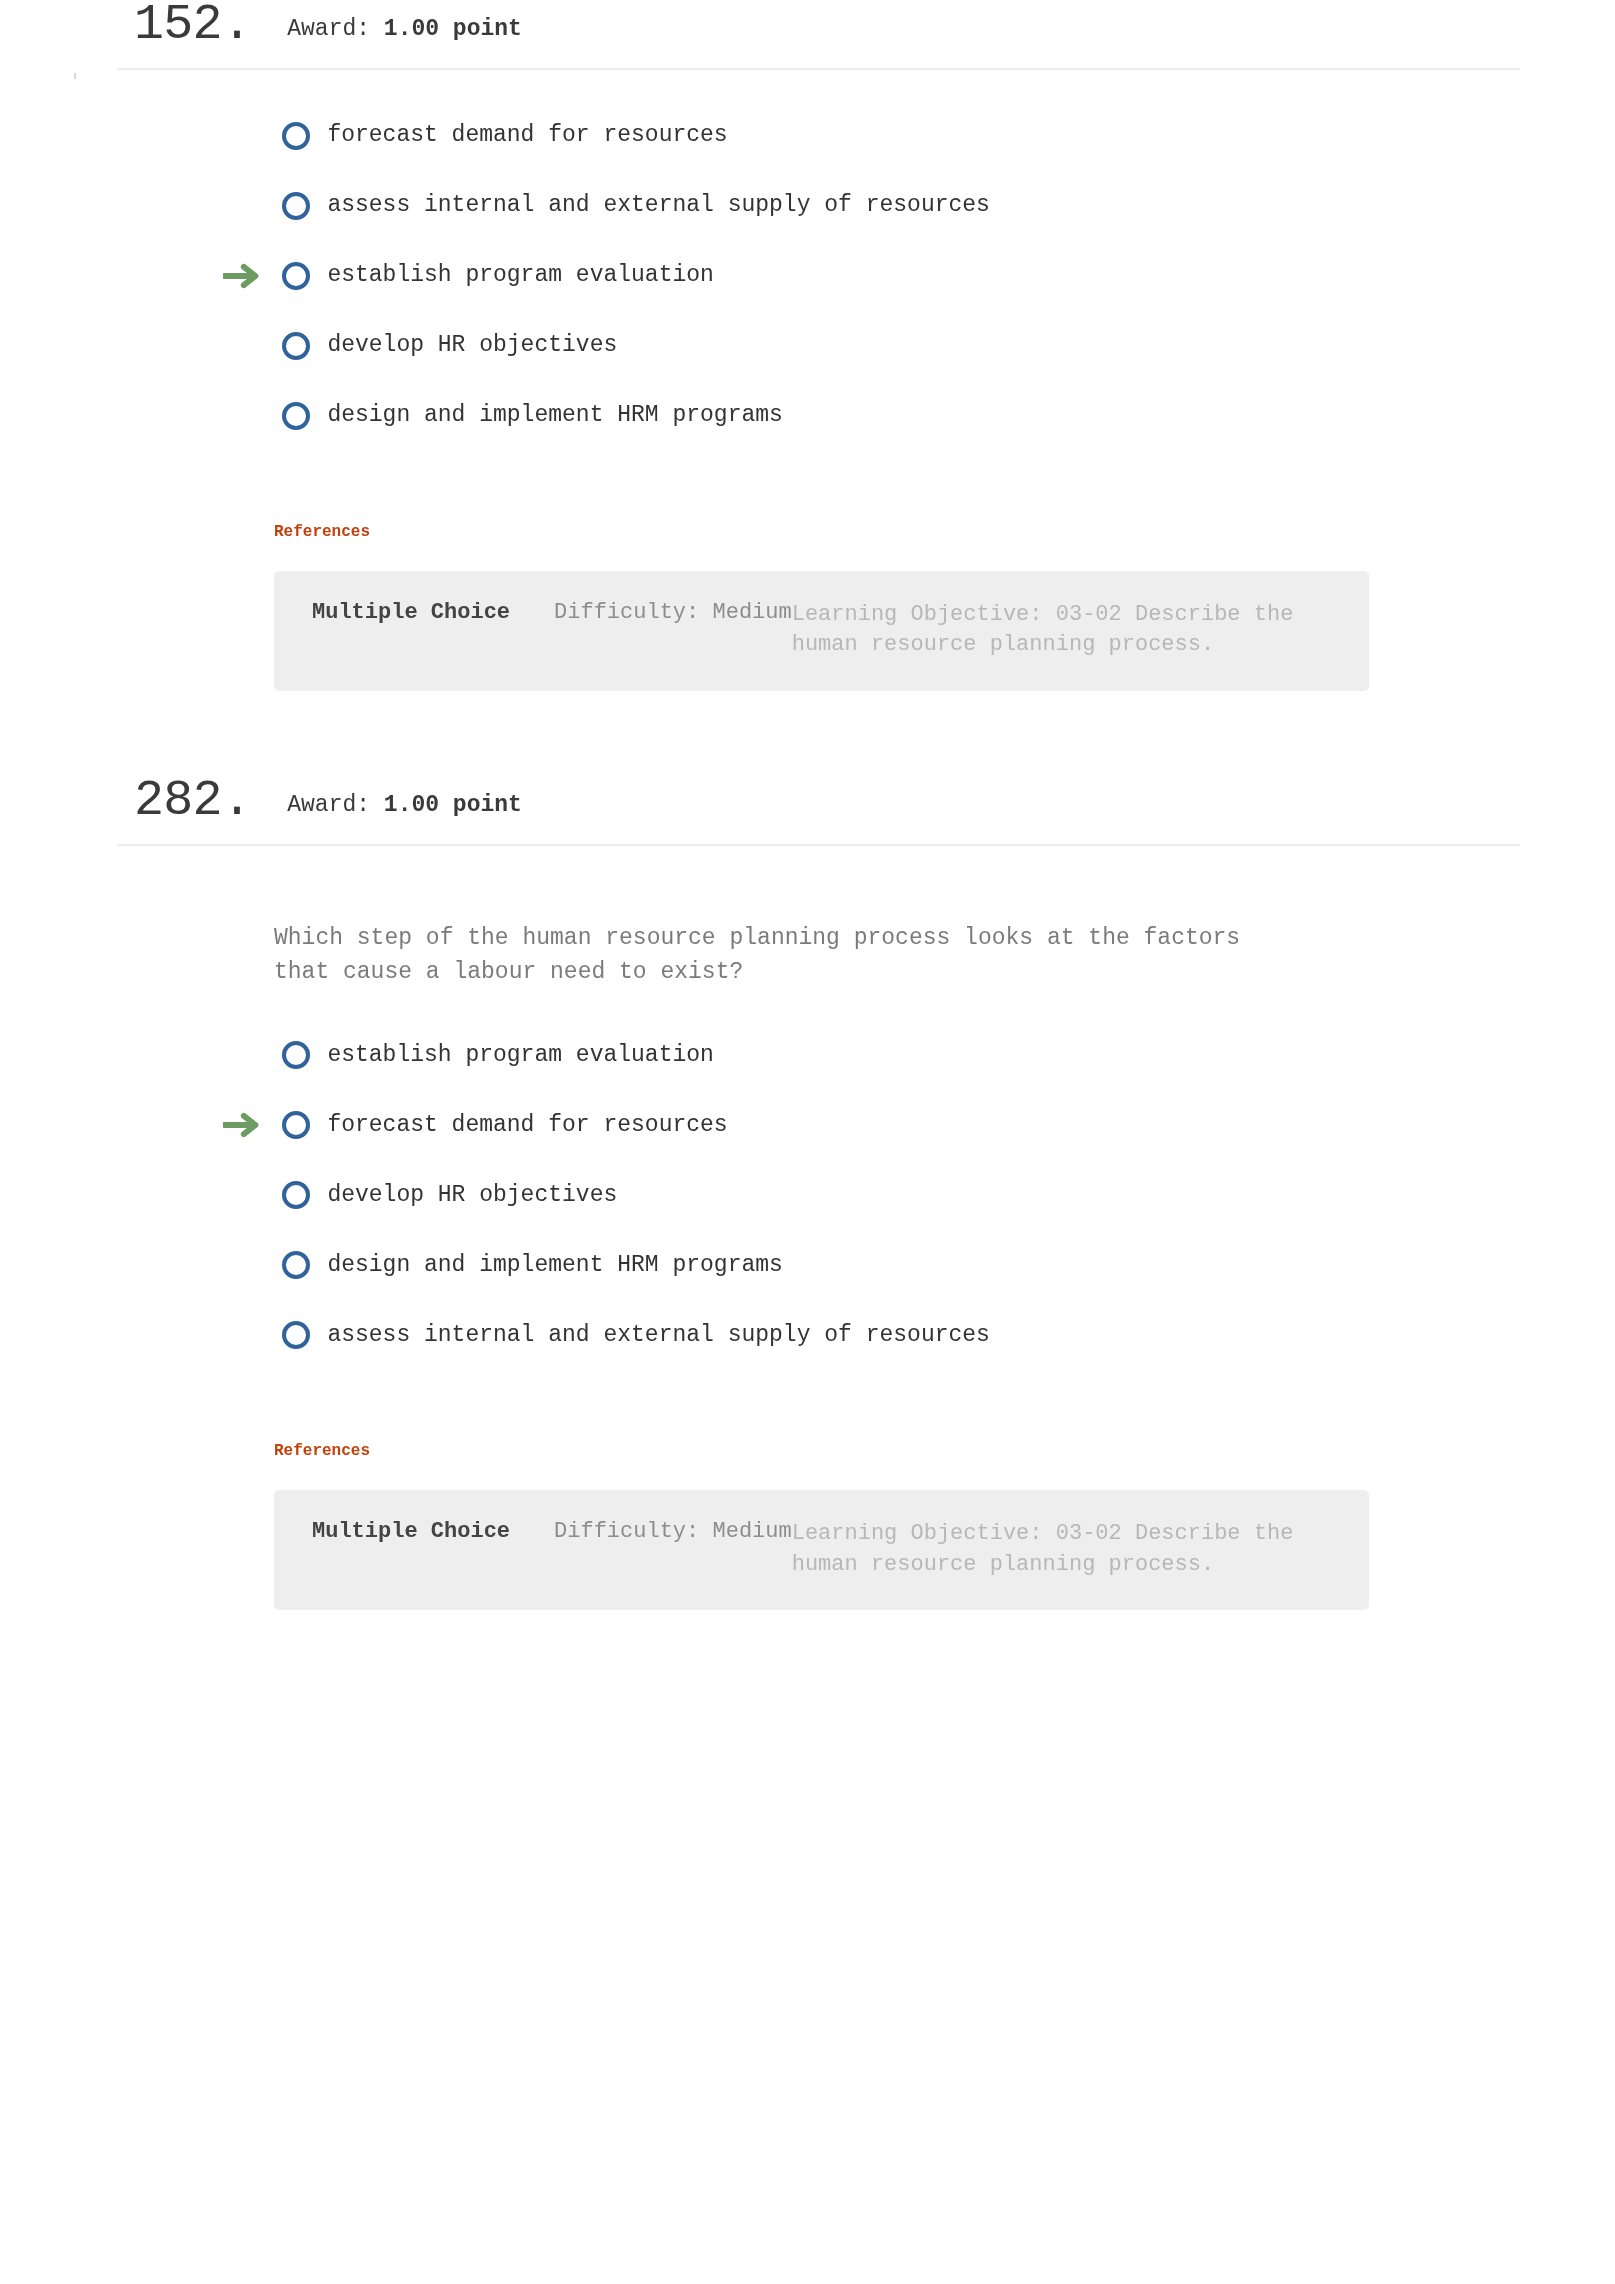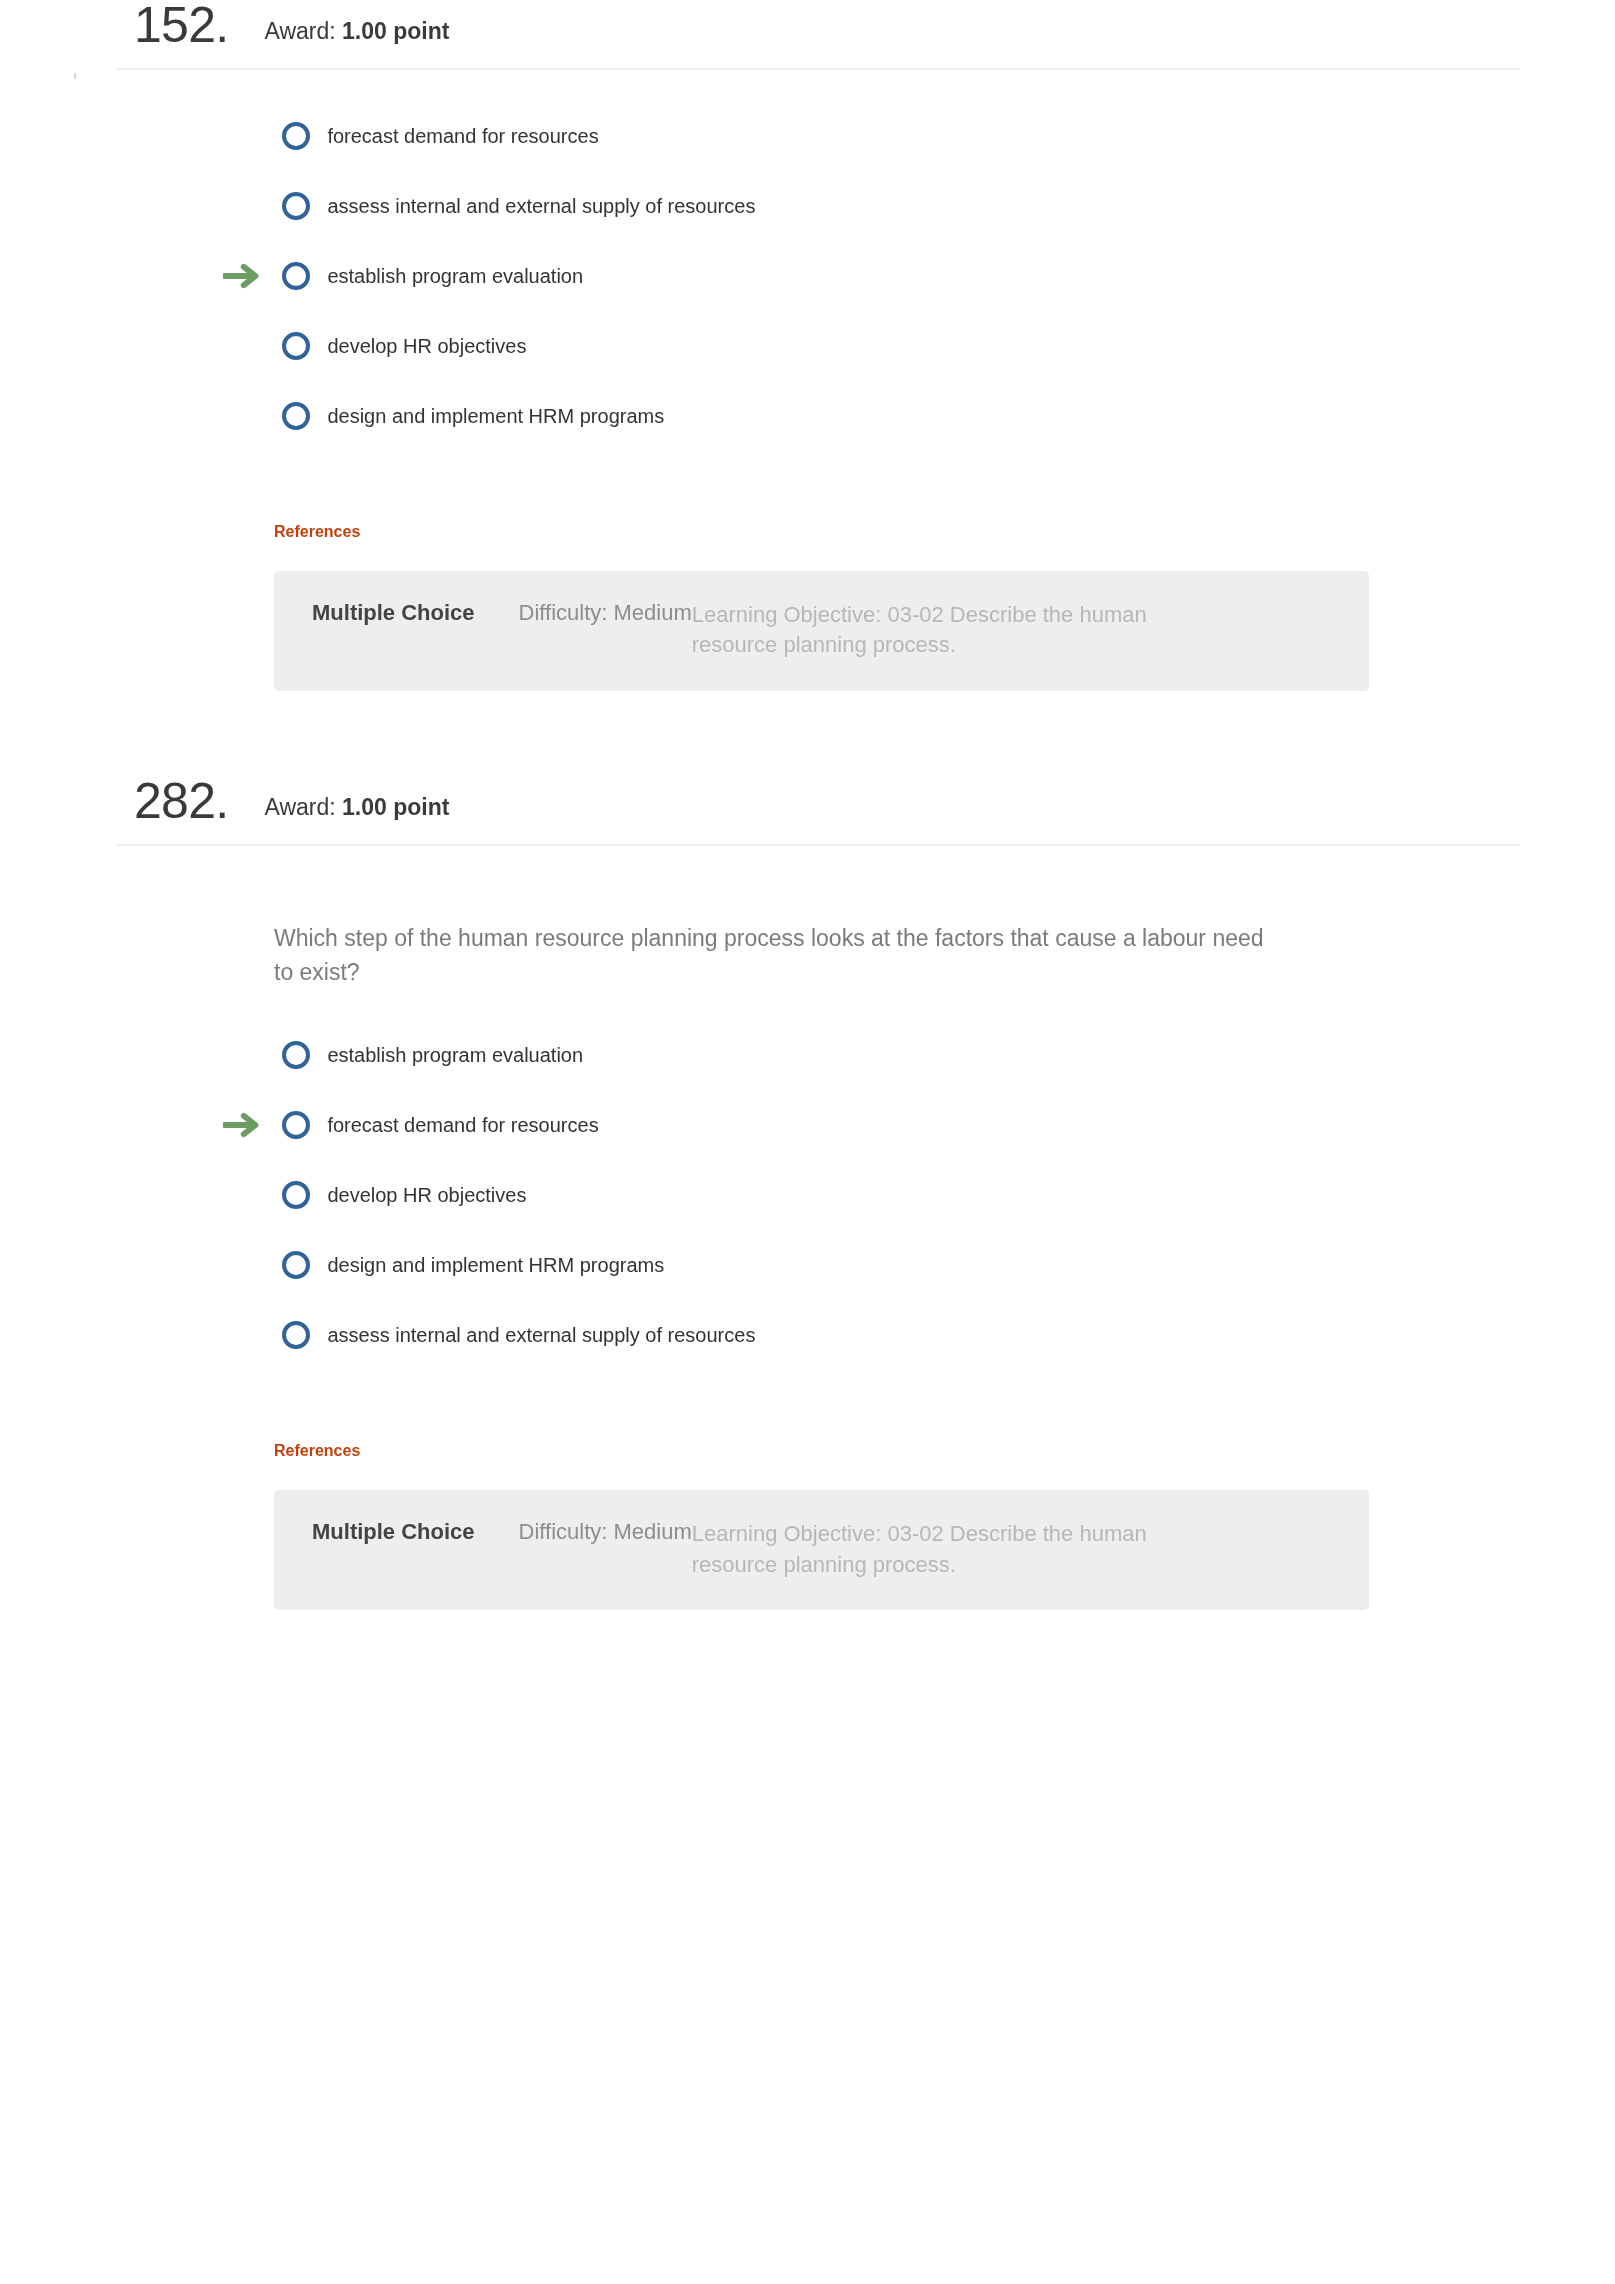--- a/index.html
+++ b/index.html
@@ -31,20 +31,21 @@
     left: 74px;
     top: 73px;
     width: 2px;
     height: 5.9px;
     background: #d8d8d8;
   }
 
   .question-block {
     position: relative;
     width: 1476px;
+    font-family: Liberation Mono, monospace;
   }
 
   
   .q-header {
     display: flex;
     align-items: baseline;
     padding-left: 134px;
     height: 68px;
   }
   .q-number {
@@ -123,21 +124,21 @@
     flex: 0 0 auto;
     width: 28px;
     height: 28px;
     border: 4.6px solid #2f6399;
     border-radius: 50%;
     background: #ffffff;
     margin-left: 7.8px;
   }
   .option-label {
     margin-left: 17.6px;
-    font-size: 20px;
+    font-size: 23px;
     color: #333333;
     font-weight: 400;
     line-height: 1.2;
     white-space: nowrap;
   }
 
   
   .references {
     padding-top: 72px;
   }

